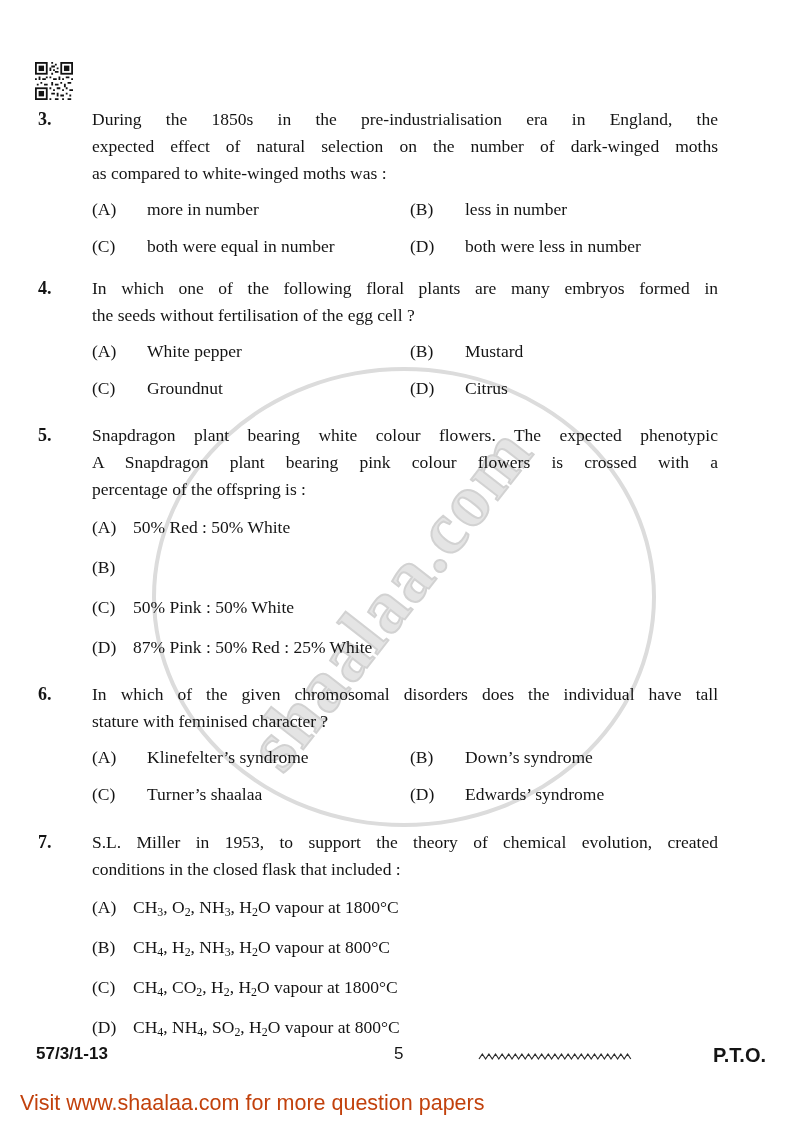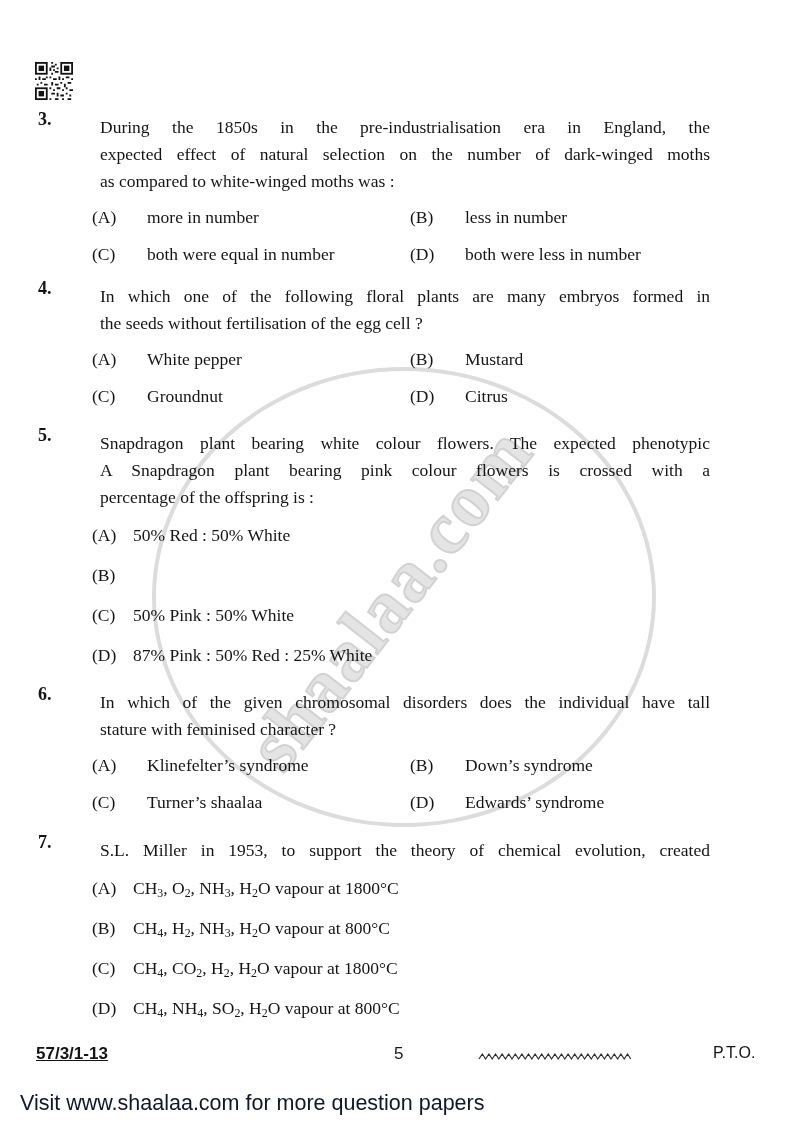--- a/index.html
+++ b/index.html
@@ -11,35 +11,35 @@
   .wm-text{position:absolute;left:128px;top:556px;width:524px;z-index:0;
            text-align:center;font-size:74px;letter-spacing:2px;font-weight:bold;
            color:#e4e4e4;-webkit-text-stroke:2px #d2d2d2;
            transform:rotate(-52deg);transform-origin:center;}
   
   .qr{position:absolute;left:35px;top:62px;z-index:1;}
   
   .question{position:absolute;left:38px;width:680px;display:flex;z-index:1;}
   .qnum{width:54px;flex:none;font-weight:bold;font-size:18px;line-height:27px;}
   .qbody{width:626px;flex:none;}
-  .stem{margin:8px;font-size:17.5px;line-height:27px;}
+  .stem{margin:0;font-size:17.5px;line-height:27px;}
   .jline{text-align:justify;text-align-last:justify;}
   .opts2{display:grid;grid-template-columns:318px 1fr;row-gap:16px;margin-top:12px;}
   .opts1{display:flex;flex-direction:column;gap:19px;margin-top:14px;}
   .opt{display:flex;font-size:17.5px;line-height:21px;}
   .opts2 .olabel{width:55px;flex:none;}
   .opts1 .olabel{width:41px;flex:none;}
   sub{font-size:68%;line-height:0;vertical-align:-0.24em;}
   
   .ffoot{position:absolute;z-index:1;font-family:"Liberation Sans","DejaVu Sans",sans-serif;}
-  .paper-code{left:36px;top:1044px;font-size:17px;font-weight:600;text-decoration:underline;}
+  .paper-code{left:36px;top:1044px;font-size:17px;font-weight:600;}
   .page-num{left:394px;top:1044px;font-size:17px;}
   .zigzag{left:478px;top:1048px;}
-  .pto{left:713px;top:1044px;font-size:16px;font-weight:400;}
-  .banner{position:absolute;left:20px;top:1091px;z-index:1;font-size:21.5px;color:#0f172a;
+  .pto{left:713px;top:1044px;font-size:20px;font-weight:700;}
+  .banner{position:absolute;left:20px;top:1091px;z-index:1;font-size:21.5px;color:#c2410c;
           font-family:"Liberation Sans","DejaVu Sans",sans-serif;}
 </style>
 </head>
 <body>
 
 <div id="page">
 
   <div class="wm-circle"></div>
   <div class="wm-text">shaalaa.com</div>
 
@@ -171,20 +171,21 @@
         </div>
       </div>
     </div>
   </section>
 
   <section class="question" style="top:829px">
     <div class="qnum">7.</div>
     <div class="qbody">
       <p class="stem">
         <span style="display:block" class="jline">S.L. Miller in 1953, to support the theory of chemical evolution, created</span>
+        <span style="display:block">conditions in the closed flask that included :</span>
       </p>
       <div class="opts1">
         <div class="opt">
           <span class="olabel">(A)</span>
           <span class="otext">CH<sub>3</sub>, O<sub>2</sub>, NH<sub>3</sub>, H<sub>2</sub>O vapour at 1800°C</span>
         </div>
         <div class="opt">
           <span class="olabel">(B)</span>
           <span class="otext">CH<sub>4</sub>, H<sub>2</sub>, NH<sub>3</sub>, H<sub>2</sub>O vapour at 800°C</span>
         </div>

